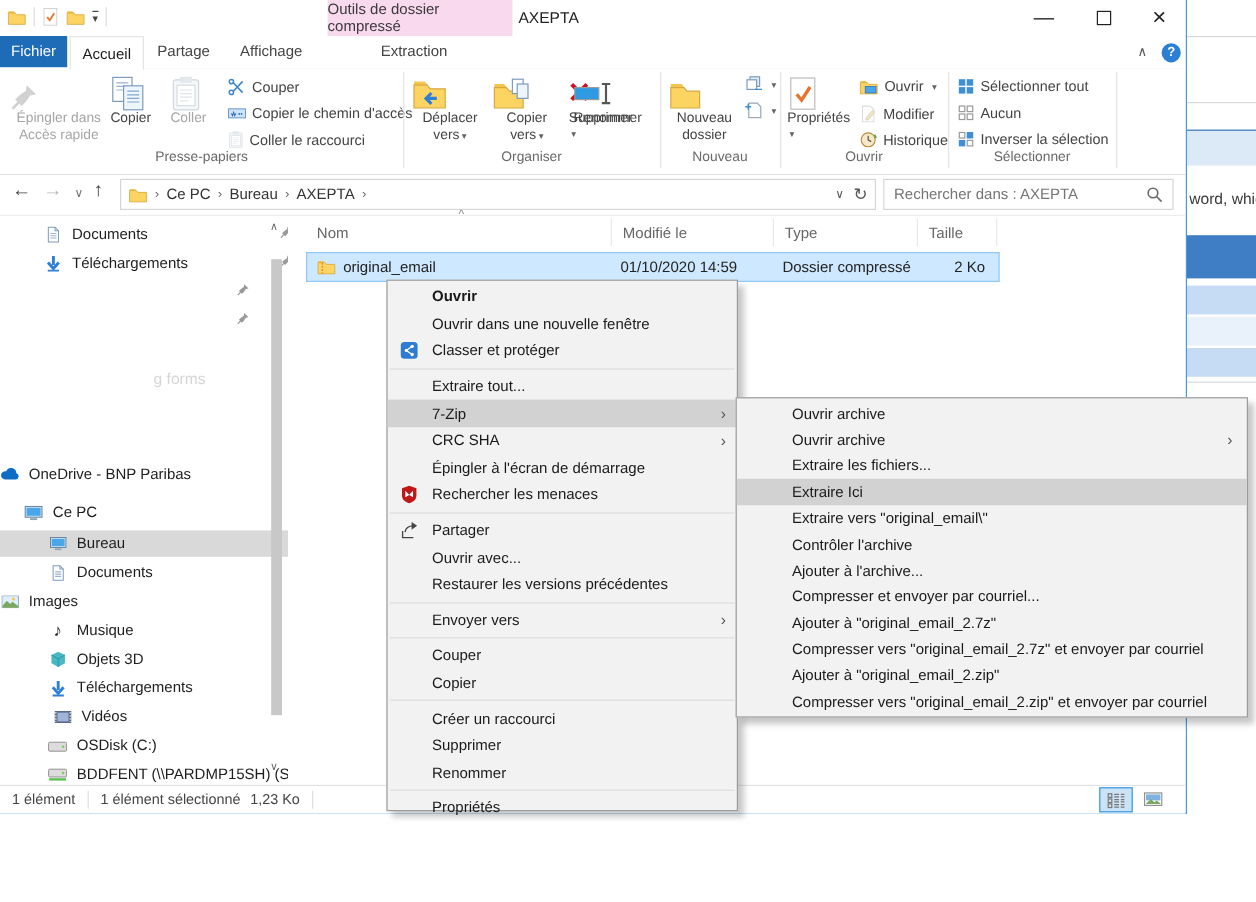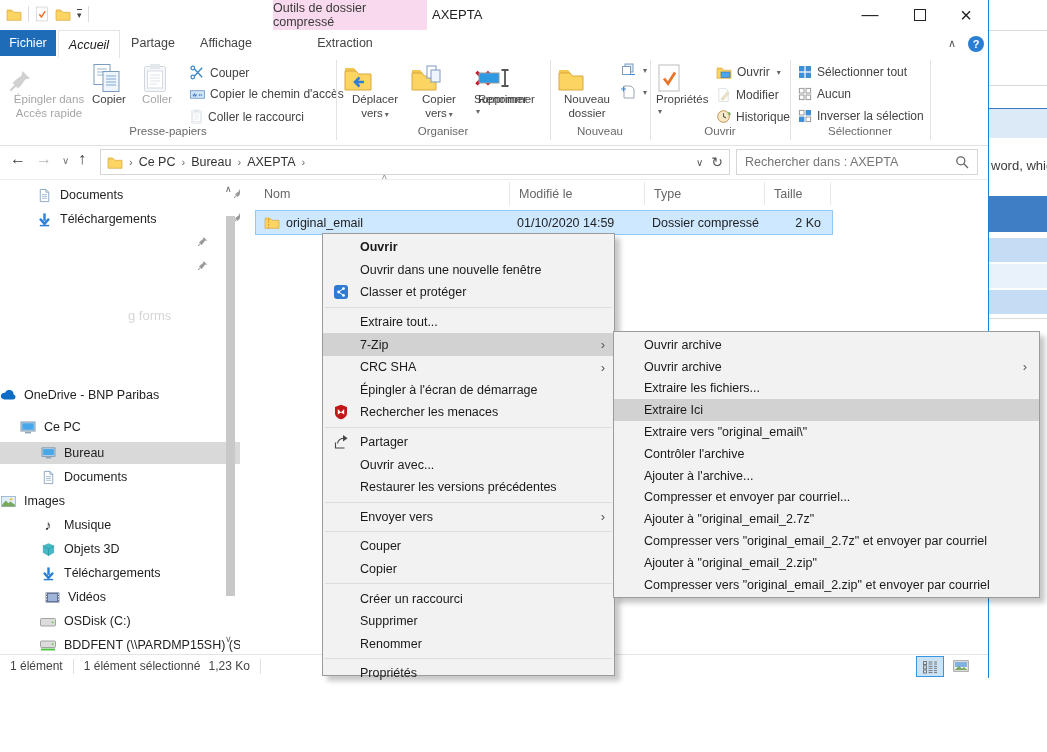--- a/index.html
+++ b/index.html
@@ -30,21 +30,21 @@
            font-size:12.5px;display:flex;align-items:center;justify-content:center;}
   .win-title{left:432px;top:7px;font-size:13px;color:#222;}
   .wbtn{top:0;width:44px;height:30px;display:flex;align-items:center;justify-content:center;
         font-size:17px;color:#222;}
   .maxbox{width:10px;height:10px;border:1.4px solid #222;display:inline-block;}
 
   
   #tabrow{left:0;top:30px;width:988px;height:27px;background:#fff;border-bottom:1px solid #e6e6e6;}
   .tab{top:0;height:26px;display:flex;align-items:center;justify-content:center;font-size:12.5px;color:#444;}
   .tab-file{left:0;width:56px;background:#1e6bb8;color:#fff;}
-  .tab-active{background:#fff;border:1px solid #e4e4e4;border-bottom:none;color:#1a1a1a;height:27px;z-index:2;font-style:italic;}
+  .tab-active{background:#fff;border:1px solid #e4e4e4;border-bottom:none;color:#1a1a1a;height:27px;z-index:2;}
   .ribbon-collapse{left:948px;top:7px;font-size:11px;color:#555;}
   .help-circle{left:968px;top:6px;width:16px;height:16px;border-radius:50%;background:#2a7fd4;color:#fff;
                font-size:11px;font-weight:bold;display:flex;align-items:center;justify-content:center;}
 
   
   #ribbon{left:0;top:57px;width:988px;height:88px;background:#fff;border-bottom:1px solid #e1e1e1;}
   .gsep{top:3px;width:1px;height:80px;background:#e3e3e3;}
   .glabel{top:68px;font-size:11.5px;color:#696969;text-align:center;}
   .bb{top:2px;display:flex;flex-direction:column;align-items:flex-start;text-align:center;
       font-size:11.5px;color:#444;line-height:1.18;}
@@ -99,21 +99,21 @@
   .vbtn{width:26px;height:19px;display:flex;align-items:center;justify-content:center;}
   .vbtn-sel{background:#cbe3f7;border:1px solid #3696e0;}
 
   
   .menu{background:#f2f2f2;border:1px solid #9b9b9b;box-shadow:5px 5px 5px rgba(0,0,0,.22);
         box-sizing:border-box;padding:2px 0;}
   #ctxmenu{left:322px;top:233px;width:293px;height:443px;z-index:15;}
   #submenu{left:613px;top:331px;width:427px;height:267px;z-index:20;}
   .cm-item{position:relative;height:22.6px;display:flex;align-items:center;padding-left:37px;
            font-size:12.5px;color:#1a1a1a;white-space:nowrap;}
-  .sm-item{position:relative;height:21.8px;display:flex;align-items:center;padding-left:30px;
+  .sm-item{position:relative;height:21.8px;display:flex;align-items:center;padding-left:46px;
            font-size:12.5px;color:#1a1a1a;white-space:nowrap;}
   .mi-hl{background:#d2d2d2;}
   .mi-bold{font-weight:bold;}
   .mi-ic{position:absolute;left:10px;top:50%;transform:translateY(-50%);width:16px;height:16px;
          display:flex;align-items:center;justify-content:center;}
   .mi-chev{position:absolute;right:9px;font-size:13px;color:#555;}
   .msep{height:1px;background:#dcdcdc;margin:3px 2px;}
 </style>
 </head>
 <body>

